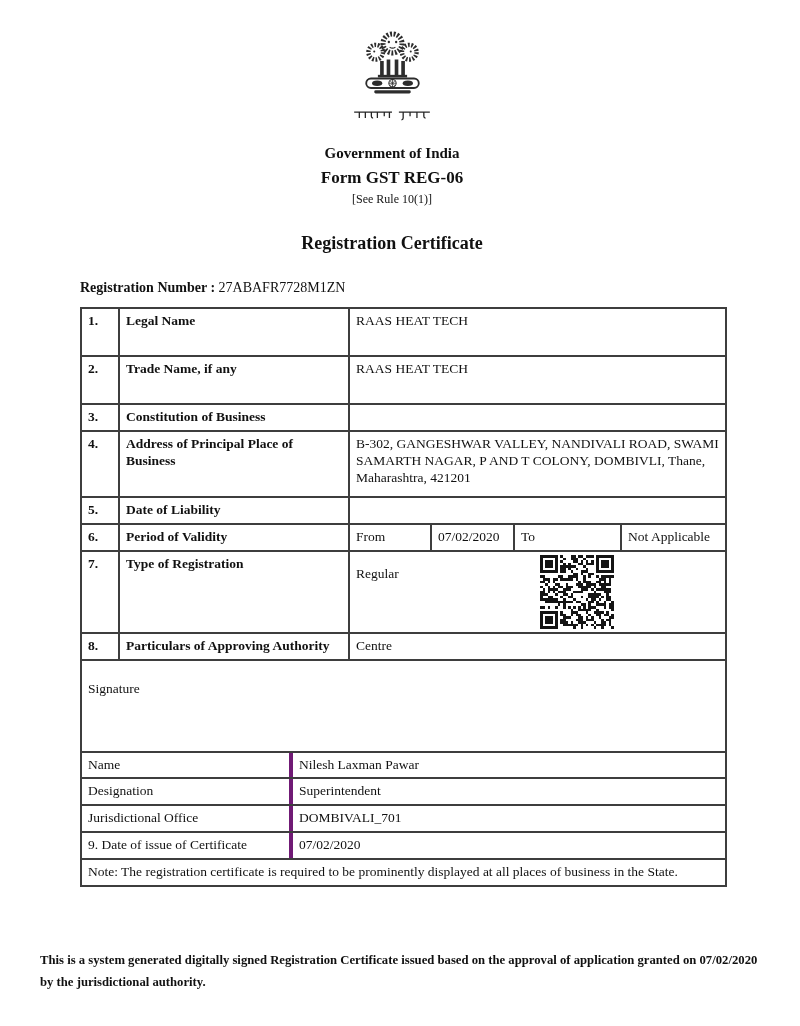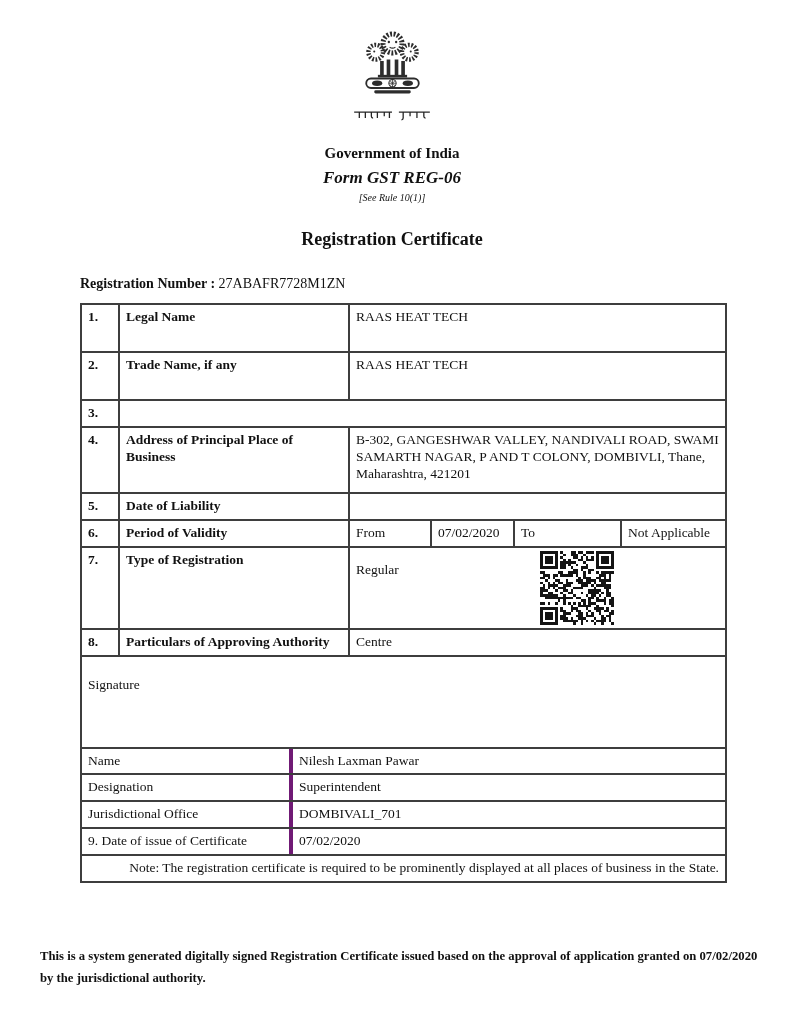--- a/index.html
+++ b/index.html
@@ -9,36 +9,36 @@
     background: #ffffff;
     color: #111;
     font-family: "Liberation Serif", "DejaVu Serif", serif;
   }
   .page { position: relative; width: 784px; height: 1026px; overflow: hidden; background:#fff; }
 
   .emblem-wrap { padding-top: 28px; text-align: center; }
   .emblem-wrap svg { display: block; margin: 0 auto; }
 
   .gov-line   { margin-top: 24px; text-align: center; font-weight: bold; font-size: 15px; }
-  .form-line  { margin-top: 6px;  text-align: center; font-weight: bold; font-size: 17px; font-style: italic; }
-  .rule-line  { margin-top: 4px;  text-align: center; font-style: italic; font-size: 10px; }
+  .form-line  { margin-top: 6px;  text-align: center; font-weight: bold; font-size: 17px; }
+  .rule-line  { margin-top: 4px;  text-align: center; font-size: 12px; }
   .cert-title { margin-top: 26px; text-align: center; font-weight: bold; font-size: 18px; }
 
   .regnum { margin: 26px 0 0 80px; font-size: 14px; }
   .regnum .lbl { font-weight: bold; }
 
   .gst-table {
     margin: 11px 73px 0 80px;
     width: 647px;
     border: 2px solid #3e3e3e;
     font-size: 13.5px;
     line-height: 1.25;
   }
   .trow { display: flex; border-bottom: 2px solid #3e3e3e; }
-  .trow:last-child { border-bottom: none; text-align: right; }
+  .trow:last-child { border-bottom: none; }
   .cell { padding: 4px 6px; }
   .c-num   { width: 38px;  border-right: 2px solid #3e3e3e; font-weight: bold; flex: none; }
   .c-label { width: 230px; border-right: 2px solid #3e3e3e; font-weight: bold; flex: none; }
   .c-value { flex: 1; min-width: 0; }
 
   .h-tall   { min-height: 48px; }
   .h-short  { min-height: 24px; }
   .h-addr   { min-height: 66px; }
   .h-qr     { min-height: 82px; }
   .h-sig    { min-height: 92px; }
@@ -128,20 +128,21 @@
     </div>
 
     <div class="trow h-tall">
       <div class="cell c-num">2.</div>
       <div class="cell c-label">Trade Name, if any</div>
       <div class="cell c-value">RAAS HEAT TECH</div>
     </div>
 
     <div class="trow h-short">
       <div class="cell c-num">3.</div>
+      <div class="cell c-label">Constitution of Business</div>
     </div>
 
     <div class="trow h-addr">
       <div class="cell c-num">4.</div>
       <div class="cell c-label">Address of Principal Place of Business</div>
       <div class="cell c-value">B-302, GANGESHWAR VALLEY, NANDIVALI ROAD, SWAMI SAMARTH NAGAR, P AND T COLONY, DOMBIVLI, Thane, Maharashtra, 421201</div>
     </div>
 
     <div class="trow h-short">
       <div class="cell c-num">5.</div>

